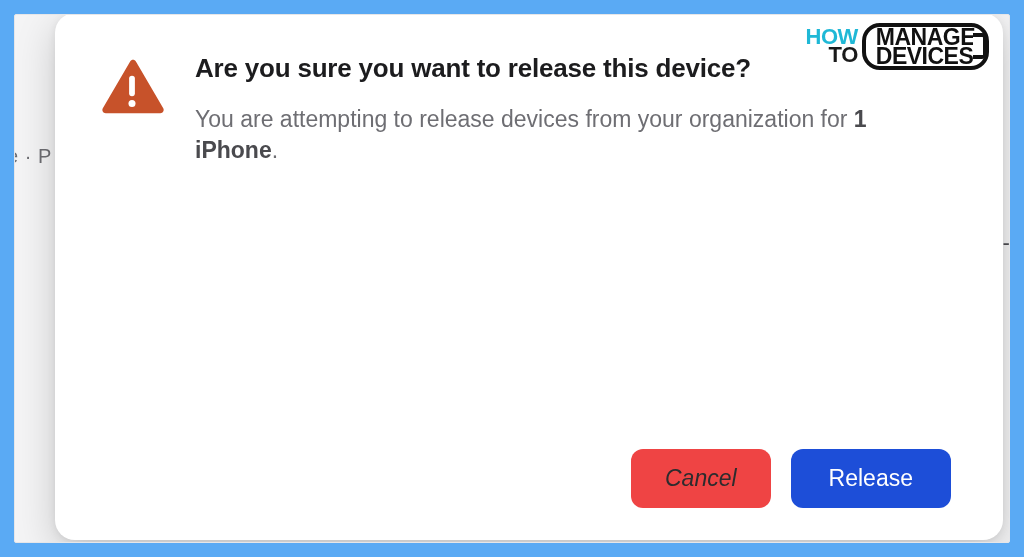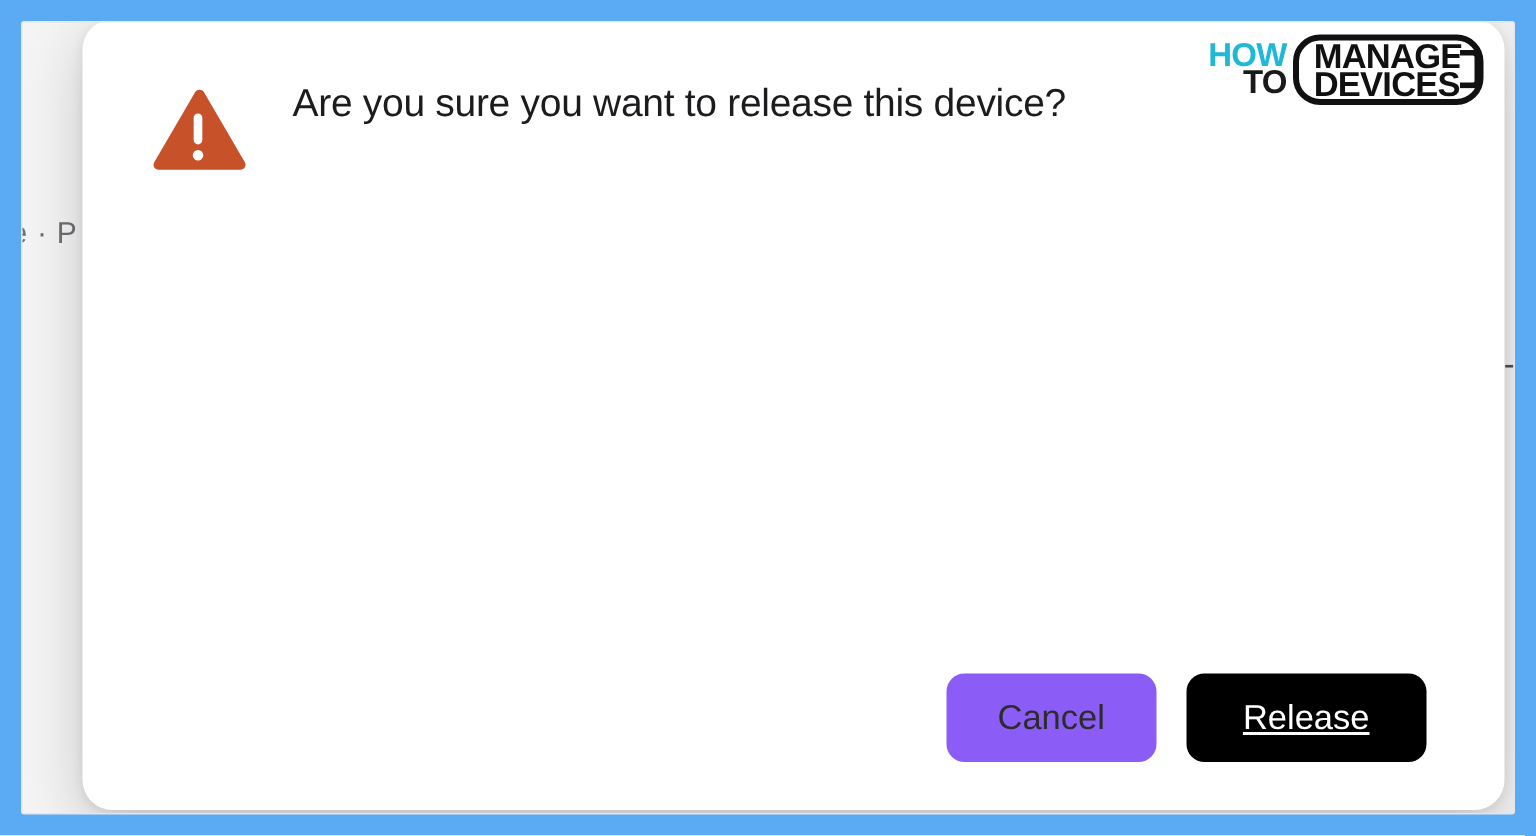--- a/index.html
+++ b/index.html
@@ -44,21 +44,21 @@
   .dialog-body {
     display: flex;
     gap: 30px;
     flex: 1;
   }
   .icon-col { flex: 0 0 auto; padding-top: 4px; }
   .content-col { flex: 1; }
   .warning-svg { width: 66px; height: 62px; display: block; }
   .title {
     font-size: 26px;
-    font-weight: 400;
+    font-weight: 700;
     color: #1c1c1e;
     margin-bottom: 20px;
     letter-spacing: -0.2px;
   }
   .desc {
     font-size: 23px;
     line-height: 1.35;
     color: #6e6e73;
     margin-bottom: 24px;
   }
@@ -82,22 +82,22 @@
     padding-right: 4px;
   }
   .btn {
     border: none;
     border-radius: 12px;
     font-size: 23px;
     padding: 16px 34px;
     cursor: pointer;
     font-family: inherit;
   }
-  .btn-secondary { background: #8b5cf6; color: #2c2c2e; }
-  .btn-primary { background: #000000; color: #ffffff; padding-left: 38px; padding-right: 38px; text-decoration: underline; }
+  .btn-secondary { background: #ef4444; color: #2c2c2e; font-style: italic; }
+  .btn-primary { background: #1d4ed8; color: #ffffff; padding-left: 38px; padding-right: 38px; }
 
   
   .watermark {
     position: absolute;
     top: 10px; right: 14px;
     display: flex; align-items: center; gap: 4px;
     font-weight: 800;
     letter-spacing: -0.5px;
   }
   .wm-howto { display: flex; flex-direction: column; align-items: flex-end; line-height: 0.85; font-size: 22px; }
@@ -147,20 +147,23 @@
       <div class="dialog-body">
         <div class="icon-col">
           <svg class="warning-svg" viewBox="0 0 64 58">
             <path d="M30.2 3.2c1.2-2.1 4.4-2.1 5.6 0l26.5 45.4c1.2 2.1-0.3 4.8-2.8 4.8H6.5c-2.5 0-4-2.7-2.8-4.8L30.2 3.2z" fill="#c7522a"></path>
             <rect x="29.2" y="17" width="5.6" height="20" rx="2.8" fill="#ffffff"></rect>
             <circle cx="32" cy="44" r="3.4" fill="#ffffff"></circle>
           </svg>
         </div>
         <div class="content-col">
           <h1 class="title">Are you sure you want to release this device?</h1>
+          <p class="desc">
+            <span>You are attempting to release devices from your organization for </span><span class="strong">1 iPhone</span><span>.</span>
+          </p>
         </div>
       </div>
 
       <div class="button-row">
         <button class="btn btn-secondary">Cancel</button>
         <button class="btn btn-primary">Release</button>
       </div>
     </div>
   </div>
 </div>

